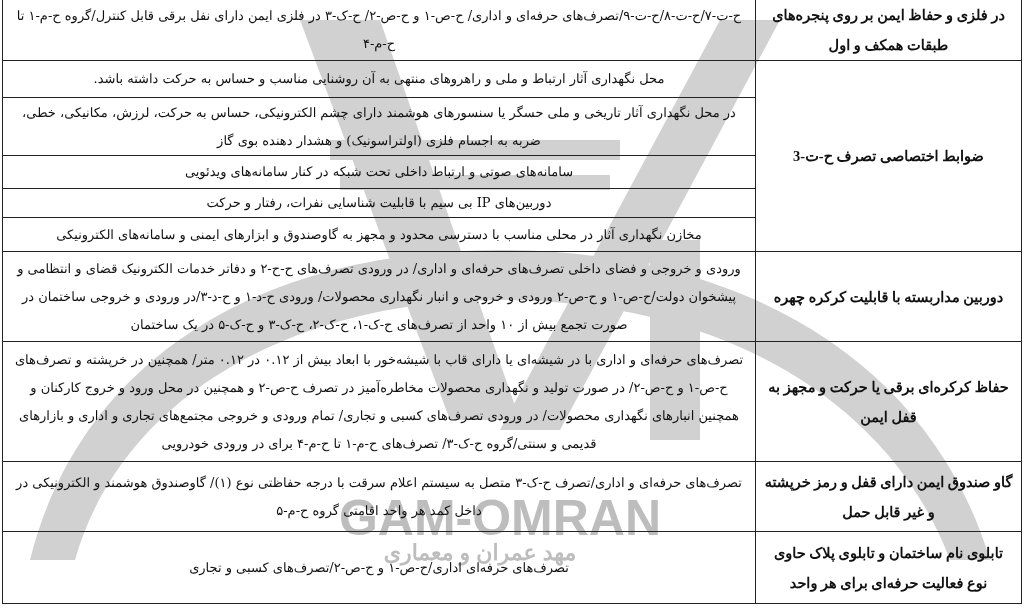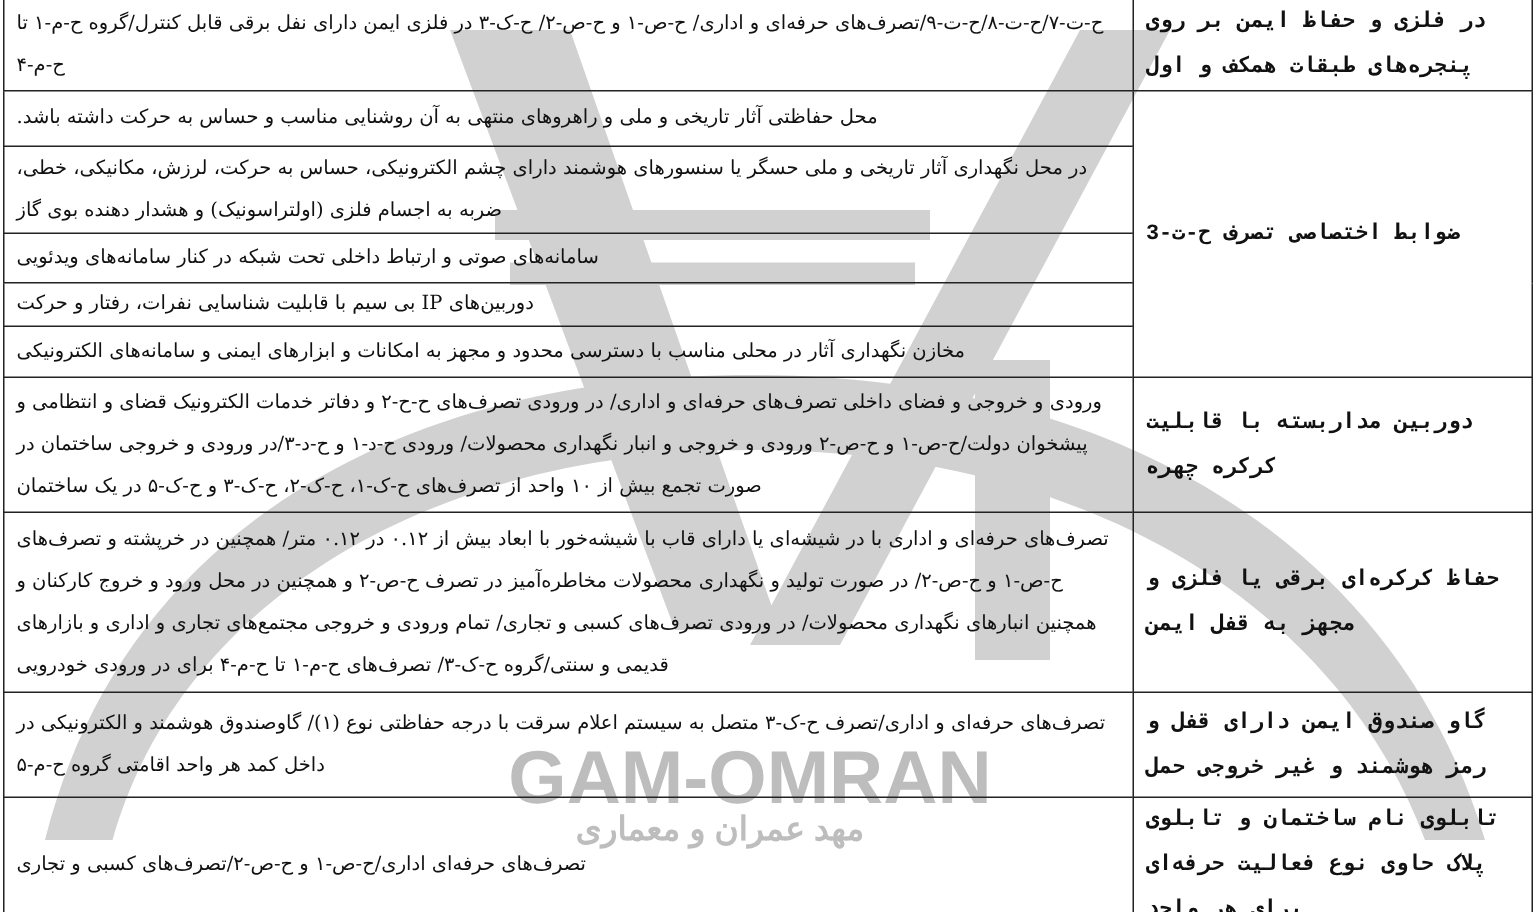--- a/index.html
+++ b/index.html
@@ -4,25 +4,25 @@
 <style>
   html, body { margin: 0; padding: 0; background: #ffffff; }
   body { width: 1024px; height: 608px; overflow: hidden; position: relative; font-family: "DejaVu Sans", sans-serif; color: #111; }
   .watermark { position: absolute; inset: 0; pointer-events: none; z-index: 0; }
   table.rules {
     position: absolute; left: 2px; top: -2px;
     width: 1020px; border-collapse: collapse; direction: rtl;
     table-layout: fixed; z-index: 1;
   }
   table.rules td {
-    border: 1.5px solid #222; padding: 0 8px; text-align: left; vertical-align: middle;
+    border: 1.5px solid #222; padding: 0 8px; text-align: center; vertical-align: middle;
     background: transparent;
   }
   td.head {
-    width: 254px; font-family: Liberation Mono, monospace; font-weight: bold; font-size: 14.5px; line-height: 30px; margin-top: 12px;
+    width: 254px; font-family: Liberation Serif, serif; font-weight: bold; font-size: 14.5px; line-height: 30px; margin-top: 12px;
   }
   td.body {
     font-family: "DejaVu Serif", serif; font-size: 13px; line-height: 28px;
   }
   .wm-text { font-family: "Liberation Sans", sans-serif; font-weight: bold; fill: #bdbdbd; }
 </style>
 </head>
 <body>
 
 <svg class="watermark" width="1024" height="608" viewBox="0 0 1024 608">
@@ -49,44 +49,44 @@
     <col style="width:266px">
     <col>
   </colgroup>
   <tbody>
     <tr style="height:62px">
       <td class="head">در فلزی و حفاظ ایمن بر روی پنجره‌های طبقات همکف و اول</td>
       <td class="body">ح-ت-۷/ح-ت-۸/ح-ت-۹/تصرف‌های حرفه‌ای و اداری/ ح-ص-۱ و ح-ص-۲/ ح-ک-۳ در فلزی ایمن دارای نفل برقی قابل کنترل/گروه ح-م-۱ تا ح-م-۴</td>
     </tr>
     <tr style="height:37px">
       <td class="head" rowspan="5">ضوابط اختصاصی تصرف ح-ت-3</td>
-      <td class="body">محل حفاظتی آثار تاریخی و ملی و راهروهای منتهی به آن روشنایی مناسب و حساس به حرکت داشته باشد.</td>
+      <td class="body">محل نگهداری آثار ارتباط و ملی و راهروهای منتهی به آن روشنایی مناسب و حساس به حرکت داشته باشد.</td>
     </tr>
     <tr style="height:58px">
       <td class="body">در محل نگهداری آثار تاریخی و ملی حسگر یا سنسورهای هوشمند دارای چشم الکترونیکی، حساس به حرکت، لرزش، مکانیکی، خطی، ضربه به اجسام فلزی (اولتراسونیک) و هشدار دهنده بوی گاز</td>
     </tr>
     <tr style="height:33px">
       <td class="body">سامانه‌های صوتی و ارتباط داخلی تحت شبکه در کنار سامانه‌های ویدئویی</td>
     </tr>
     <tr style="height:20px">
       <td class="body">دوربین‌های IP بی سیم با قابلیت شناسایی نفرات، رفتار و حرکت</td>
     </tr>
     <tr style="height:34px">
-      <td class="body">مخازن نگهداری آثار در محلی مناسب با دسترسی محدود و مجهز به امکانات و ابزارهای ایمنی و سامانه‌های الکترونیکی</td>
+      <td class="body">مخازن نگهداری آثار در محلی مناسب با دسترسی محدود و مجهز به گاوصندوق و ابزارهای ایمنی و سامانه‌های الکترونیکی</td>
     </tr>
     <tr style="height:90px">
       <td class="head">دوربین مداربسته با قابلیت کرکره چهره</td>
       <td class="body">ورودی و خروجی و فضای داخلی تصرف‌های حرفه‌ای و اداری/ در ورودی تصرف‌های ح-ح-۲ و دفاتر خدمات الکترونیک قضای و انتظامی و پیشخوان دولت/ح-ص-۱ و ح-ص-۲ ورودی و خروجی و انبار نگهداری محصولات/ ورودی ح-د-۱ و ح-د-۳/در ورودی و خروجی ساختمان در صورت تجمع بیش از ۱۰ واحد از تصرف‌های ح-ک-۱، ح-ک-۲، ح-ک-۳ و ح-ک-۵ در یک ساختمان</td>
     </tr>
     <tr style="height:120px">
-      <td class="head">حفاظ کرکره‌ای برقی یا فلزی و مجهز به قفل ایمن</td>
+      <td class="head">حفاظ کرکره‌ای برقی یا حرکت و مجهز به قفل ایمن</td>
       <td class="body">تصرف‌های حرفه‌ای و اداری با در شیشه‌ای یا دارای قاب با شیشه‌خور با ابعاد بیش از ۰.۱۲ در ۰.۱۲ متر/ همچنین در خرپشته و تصرف‌های ح-ص-۱ و ح-ص-۲/ در صورت تولید و نگهداری محصولات مخاطره‌آمیز در تصرف ح-ص-۲ و همچنین در محل ورود و خروج کارکنان و همچنین انبارهای نگهداری محصولات/ در ورودی تصرف‌های کسبی و تجاری/ تمام ورودی و خروجی مجتمع‌های تجاری و اداری و بازارهای قدیمی و سنتی/گروه ح-ک-۳/ تصرف‌های ح-م-۱ تا ح-م-۴ برای در ورودی خودرویی</td>
     </tr>
     <tr style="height:70px">
-      <td class="head">گاو صندوق ایمن دارای قفل و رمز هوشمند و غیر خروجی حمل</td>
+      <td class="head">گاو صندوق ایمن دارای قفل و رمز خرپشته و غیر قابل حمل</td>
       <td class="body">تصرف‌های حرفه‌ای و اداری/تصرف ح-ک-۳ متصل به سیستم اعلام سرقت با درجه حفاظتی نوع (۱)/ گاوصندوق هوشمند و الکترونیکی در داخل کمد هر واحد اقامتی گروه ح-م-۵</td>
     </tr>
     <tr style="height:72px">
       <td class="head">تابلوی نام ساختمان و تابلوی پلاک حاوی نوع فعالیت حرفه‌ای برای هر واحد</td>
       <td class="body">تصرف‌های حرفه‌ای اداری/ح-ص-۱ و ح-ص-۲/تصرف‌های کسبی و تجاری</td>
     </tr>
   </tbody>
 </table>
 
 </body></html>

